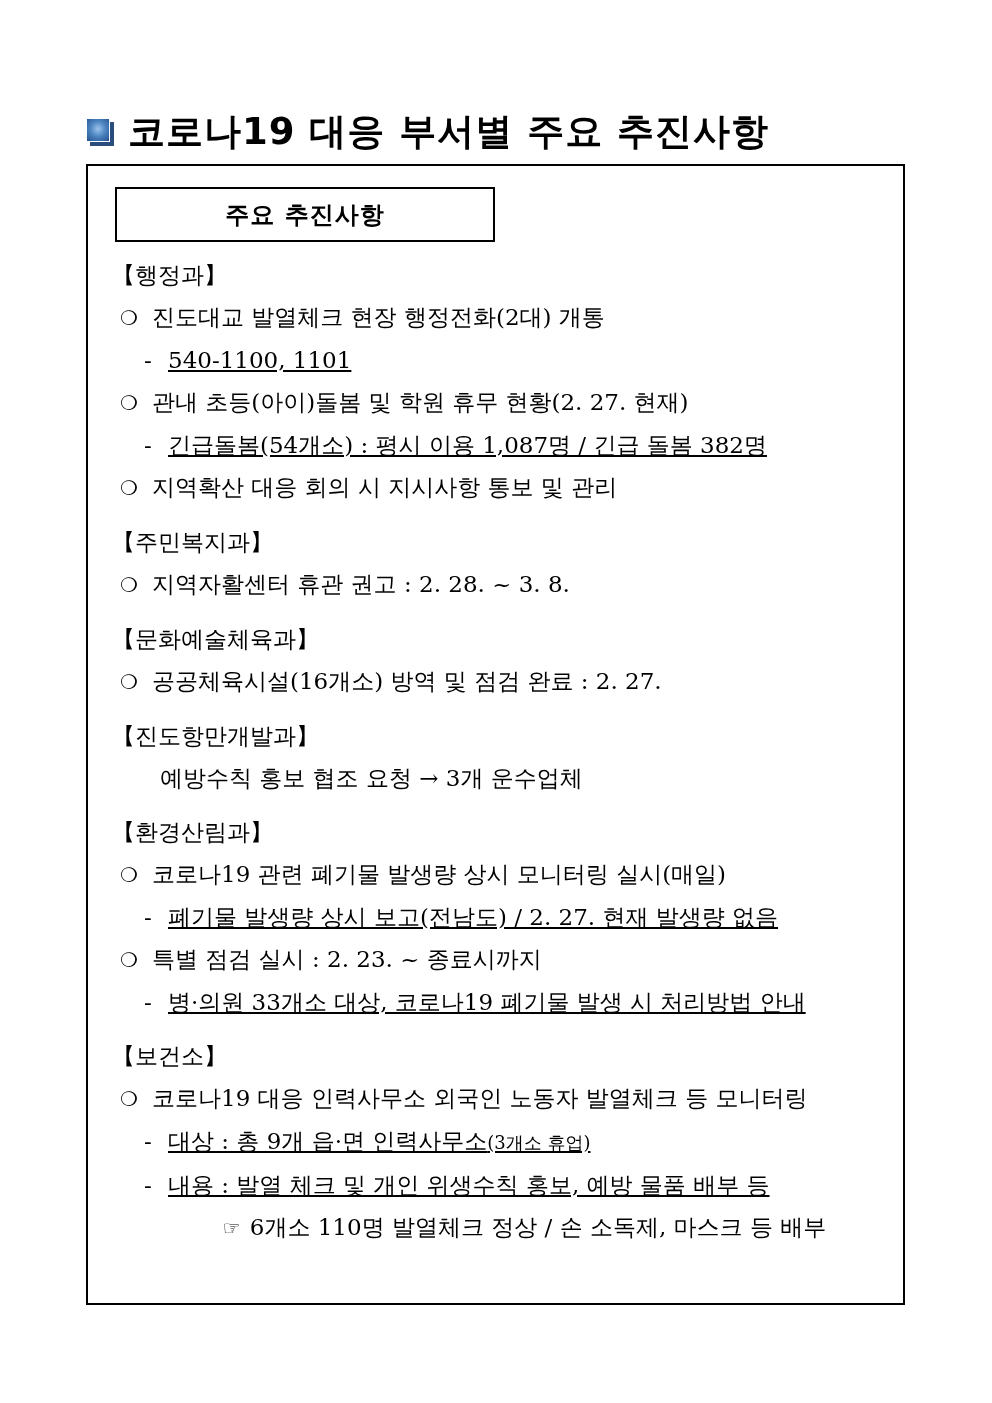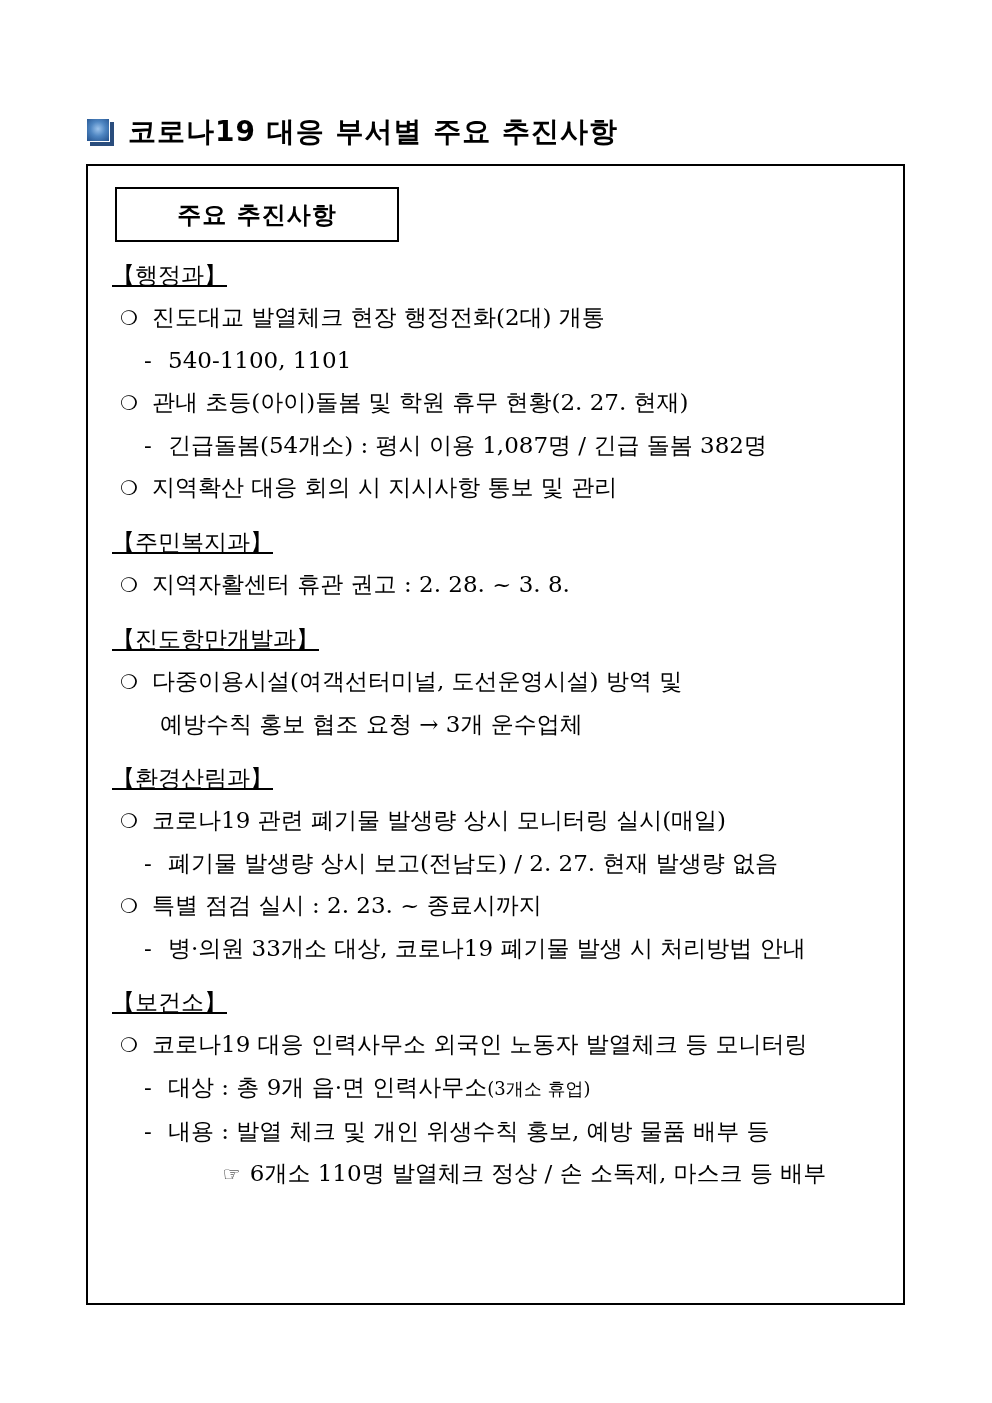--- a/index.html
+++ b/index.html
@@ -1,52 +1,52 @@
 <!DOCTYPE html>
 <html><head>
   <meta charset="utf-8">
   <style>
     html, body { margin: 0; padding: 0; background: #ffffff; }
     body { width: 992px; height: 1403px; position: relative; overflow: hidden; color: #000; }
     .page-title {
       position: absolute; left: 86px; top: 112px; height: 40px;
       display: flex; align-items: center;
-      font-family: "DejaVu Sans", sans-serif; font-weight: bold; font-size: 28px;
+      font-family: "DejaVu Sans", sans-serif; font-weight: bold; font-size: 37px;
       letter-spacing: 1px;
     }
     .title-icon { position: relative; width: 28px; height: 28px; margin-right: 14px; }
     .title-icon .back { position: absolute; left: 4px; top: 4px; width: 24px; height: 24px; background: #2a4d7d; }
     .title-icon .front {
       position: absolute; left: 0; top: 0; width: 24px; height: 24px;
       background: radial-gradient(circle at 50% 45%, #9cc3ec 0%, #4f86c2 45%, #22508c 100%);
       border: 1px solid #ffffff;
       box-sizing: border-box;
     }
     .outer-box {
       position: absolute; left: 86px; top: 164px; width: 819px; height: 1141px;
       border: 2px solid #000; box-sizing: border-box;
     }
     .inner-title {
-      position: absolute; left: 27px; top: 21px; width: 284px; height: 55px;
+      position: absolute; left: 27px; top: 21px; width: 380px; height: 55px;
       border: 2px solid #000; box-sizing: border-box;
       display: flex; align-items: center; justify-content: center;
       font-family: "DejaVu Sans", sans-serif; font-weight: bold; font-size: 24px;
       letter-spacing: 1px;
       text-align: right;
     }
     .content {
       position: absolute; left: 24px; top: 88px; width: 790px;
       font-family: "DejaVu Serif", serif; font-size: 23px; line-height: 42px;
     }
     .section { margin-bottom: 12px; }
-    .section-heading { white-space: nowrap; text-decoration: underline; }
+    .section-heading { white-space: nowrap; }
     .item { white-space: nowrap; padding-left: 8px; }
     .item .bullet { display: inline-block; width: 32px; font-family: "DejaVu Sans", sans-serif; font-size: 20px; }
     .cont { white-space: nowrap; padding-left: 48px; }
-    .sub { white-space: nowrap; padding-left: 32px; }
+    .sub { white-space: nowrap; padding-left: 32px; text-decoration: underline; }
     .sub .dash { display: inline-block; width: 24px; }
     .note { white-space: nowrap; padding-left: 26px; text-align: center; }
     .note .hand { display: inline-block; width: 36px; font-family: "DejaVu Sans", sans-serif; font-size: 20px; }
     .small { font-size: 18px; }
   </style>
 </head>
 <body>
 
 <div class="page-title">
   <span class="title-icon">
@@ -80,26 +80,29 @@
       </div>
     </div>
 
     <div class="section">
       <div class="section-heading">【주민복지과】</div>
       <div class="item">
         <span class="bullet">❍</span><span>지역자활센터 휴관 권고 : 2. 28. ~ 3. 8.</span>
       </div>
     </div>
 
+    <div class="section">
+      <div class="section-heading">【문화예술체육과】</div>
+      <div class="item">
+        <span class="bullet">❍</span><span>공공체육시설(16개소) 방역 및 점검 완료 : 2. 27.</span>
+      </div>
+    </div>
 
     <div class="section">
       <div class="section-heading">【진도항만개발과】</div>
-      <div class="item">
-        <span class="bullet">❍</span><span>다중이용시설(여객선터미널, 도선운영시설) 방역 및</span>
-      </div>
       <div class="cont">예방수칙 홍보 협조 요청 → 3개 운수업체</div>
     </div>
 
     <div class="section">
       <div class="section-heading">【환경산림과】</div>
       <div class="item">
         <span class="bullet">❍</span><span>코로나19 관련 폐기물 발생량 상시 모니터링 실시(매일)</span>
       </div>
       <div class="sub">
         <span class="dash">-</span><span>폐기물 발생량 상시 보고(전남도) / 2. 27. 현재 발생량 없음</span>

